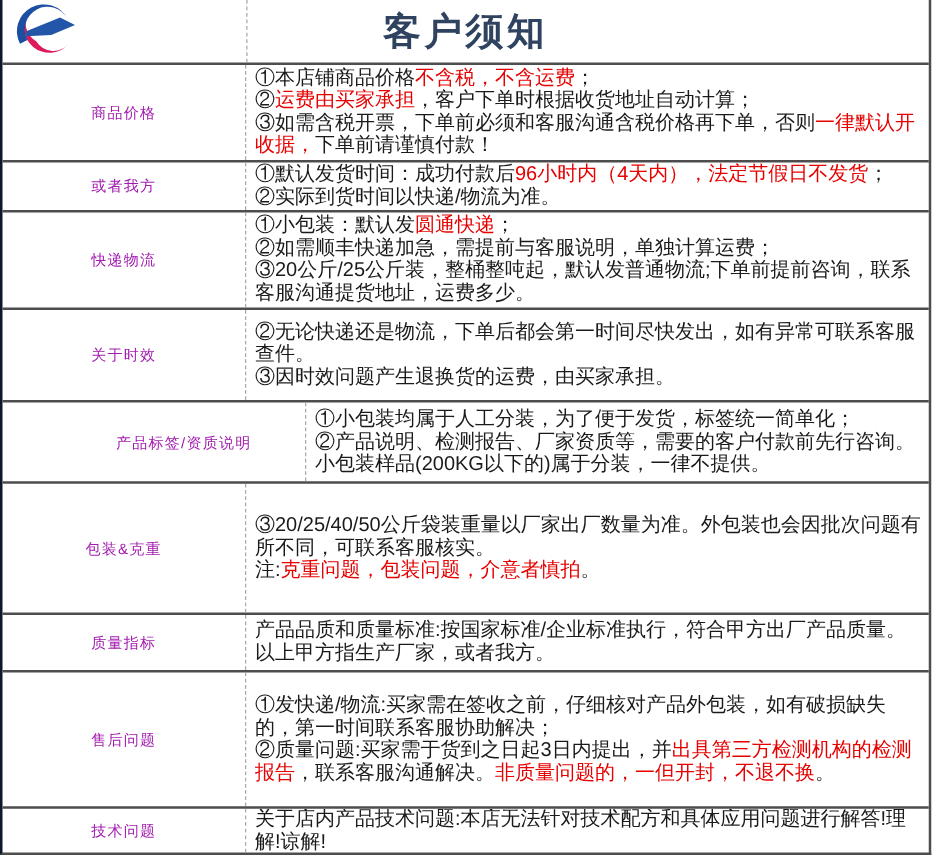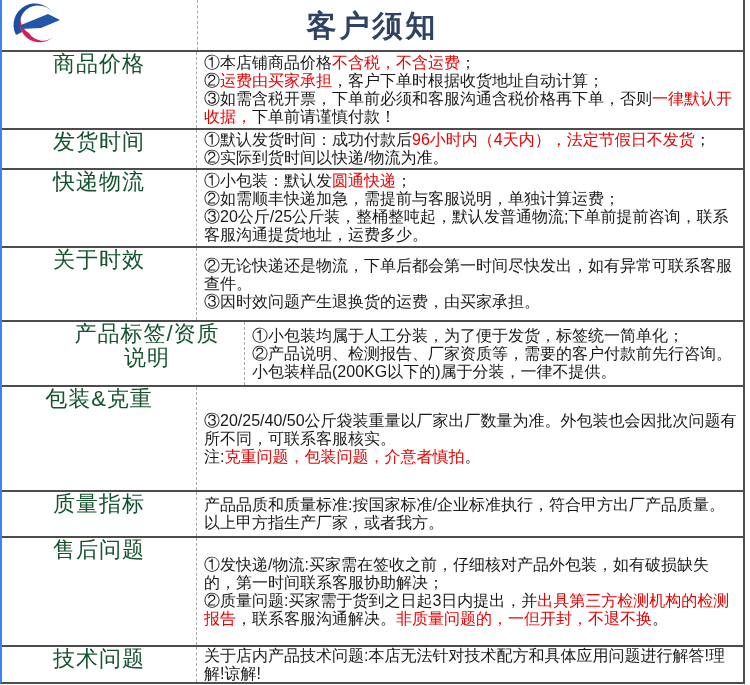--- a/index.html
+++ b/index.html
@@ -1,35 +1,35 @@
 <!DOCTYPE html>
 <html><head>
 <meta charset="utf-8">
 <style>
   html,body{margin:0;padding:0;background:#ffffff;}
   body{width:750px;height:685px;overflow:hidden;
        font-family:"Liberation Sans", sans-serif;color:#1a1a1a;}
   .sheet{position:relative;width:750px;height:685px;background:#fff;}
   .tbl{position:absolute;left:0;top:0;width:745px;box-sizing:border-box;
-       border-left:2px solid #3b82f6;border-right:2px solid #4d4d4d;
+       border-left:2px solid #0f172a;border-right:2px solid #4d4d4d;
        border-bottom:2px solid #4d4d4d;background:#fff;}
   
   .hdr{position:relative;height:50px;box-sizing:border-box;}
   .hdr .vdash{position:absolute;left:195px;top:0;bottom:0;width:0;
        border-left:1px dashed #a8a8a8;}
   .logo{position:absolute;left:6px;top:1px;}
   .title{position:absolute;left:0;right:0;top:0;height:50px;line-height:52px;
        text-align:center;font-size:30px;font-weight:bold;color:#2f4361;
        letter-spacing:3px;}
   
   .row{display:flex;box-sizing:border-box;border-top:2px solid #4d4d4d;
        overflow:hidden;}
   .label{width:195px;flex:0 0 195px;box-sizing:border-box;
-       border-right:1px dashed #a8a8a8;display:flex;align-items:flex-start;
-       justify-content:center;text-align:center;font-size:22px;color:#14532d;
+       border-right:1px dashed #a8a8a8;display:flex;align-items:center;
+       justify-content:center;text-align:center;font-size:12px;color:#a21caf;
        letter-spacing:1px;}
   .label span{display:inline-block;max-width:150px;line-height:24px;}
   .content{flex:1;box-sizing:border-box;padding:2px 6px 2px 7px;
        display:flex;flex-direction:column;justify-content:center;
        font-size:16px;line-height:18px;overflow:hidden;}
   .line{white-space:normal;}
   .red{color:#e60000;}
 </style>
 </head>
 <body>
@@ -53,21 +53,21 @@
             <span>商品价格</span>
           </div>
           <div class="content">
             <div class="line"><span>①本店铺商品价格</span><span class="red" style="color: rgb(230, 0, 0);">不含税，不含运费</span><span>；</span></div>
             <div class="line"><span>②</span><span class="red" style="color: rgb(230, 0, 0);">运费由买家承担</span><span>，客户下单时根据收货地址自动计算；</span></div>
             <div class="line"><span>③如需含税开票，下单前必须和客服沟通含税价格再下单，否则</span><span class="red" style="color: rgb(230, 0, 0);">一律默认开收据，</span><span>下单前请谨慎付款！</span></div>
           </div>
         </div>
         <div class="row" style="height: 40px;">
           <div class="label">
-            <span>发货时间</span>
+            <span>或者我方</span>
           </div>
           <div class="content">
             <div class="line"><span>①默认发货时间：成功付款后</span><span class="red" style="color: rgb(230, 0, 0);">96小时内（4天内），法定节假日不发货</span><span>；</span></div>
             <div class="line"><span>②实际到货时间以快递/物流为准。</span></div>
           </div>
         </div>
         <div class="row" style="height: 78px;">
           <div class="label">
             <span>快递物流</span>
           </div>

